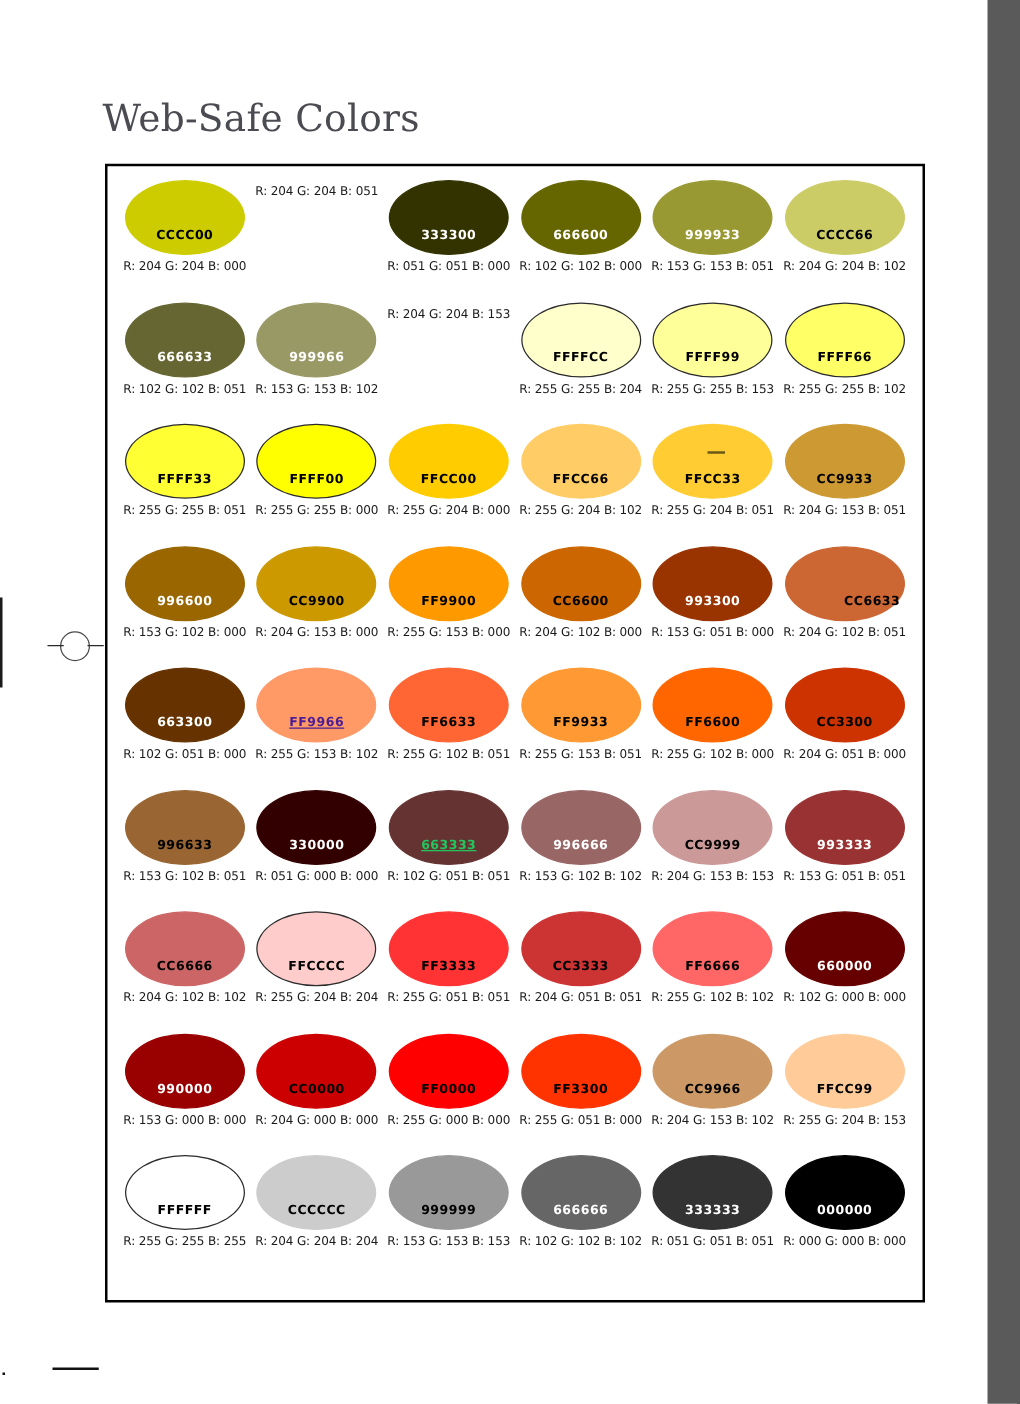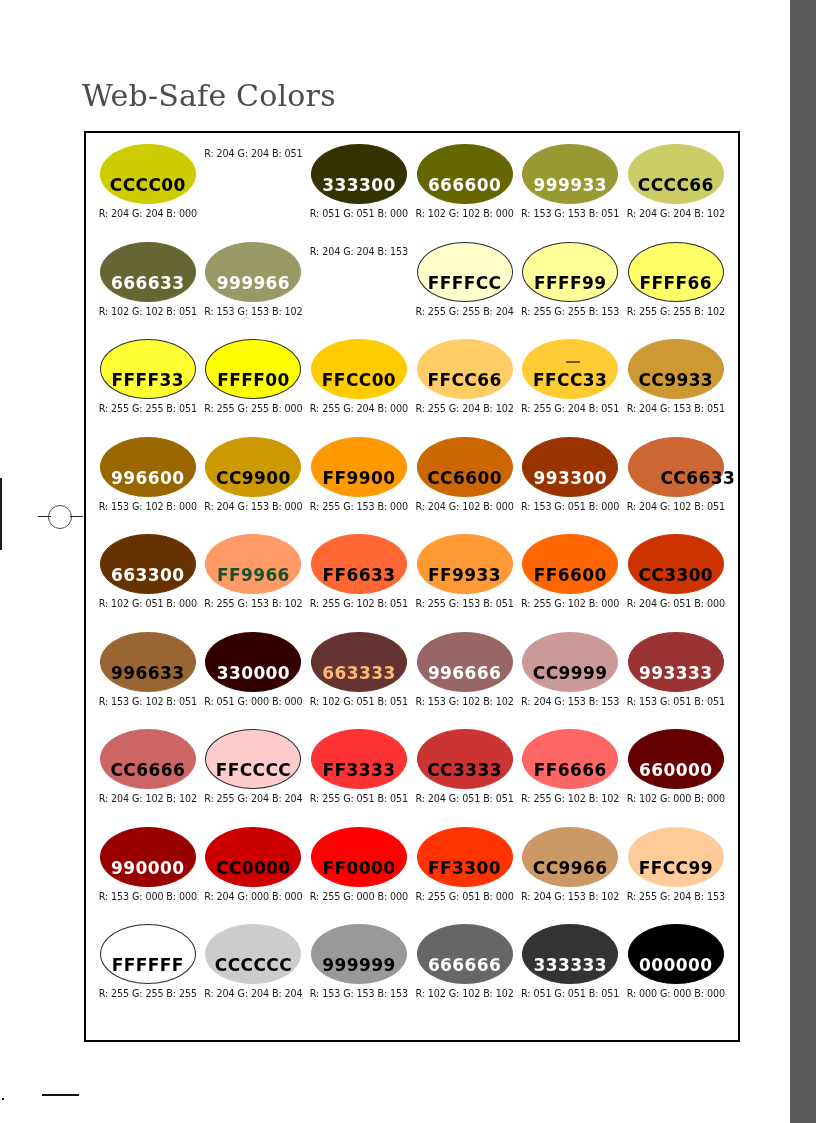--- a/index.html
+++ b/index.html
@@ -124,21 +124,21 @@
     height: 60px;
     border-radius: 50%;
     position: relative;
     display: flex;
     align-items: flex-end;
     justify-content: center;
     box-sizing: border-box;
   }
   .swatch-hex {
     font-family: "DejaVu Sans", sans-serif;
-    font-size: 17px;
+    font-size: 10px;
     font-weight: bold;
     letter-spacing: 0.4px;
     line-height: 1;
     padding-bottom: 9px;
     white-space: nowrap;
   }
   .swatch-rgb {
     font-family: "DejaVu Sans", sans-serif;
     font-size: 9.6px;
     color: #1a1a1a;
@@ -319,21 +319,21 @@
       </div>
       <div class="swatch-row">
         <div class="swatch-cell">
           <div class="swatch-ellipse" style="background: rgb(102, 51, 0); border: 1px solid rgb(102, 51, 0);">
             <div class="swatch-hex" style="color: rgb(255, 255, 255);">663300</div>
           </div>
           <div class="swatch-rgb">R: 102  G: 051  B: 000</div>
         </div>
         <div class="swatch-cell">
           <div class="swatch-ellipse" style="background: rgb(255, 153, 102); border: 1px solid rgb(255, 153, 102);">
-            <div class="swatch-hex" style="color: #14532d;">FF9966</div>
+            <div class="swatch-hex" style="color: #4c1d95; text-decoration: underline;">FF9966</div>
           </div>
           <div class="swatch-rgb">R: 255  G: 153  B: 102</div>
         </div>
         <div class="swatch-cell">
           <div class="swatch-ellipse" style="background: rgb(255, 102, 51); border: 1px solid rgb(255, 102, 51);">
             <div class="swatch-hex" style="color: rgb(0, 0, 0);">FF6633</div>
           </div>
           <div class="swatch-rgb">R: 255  G: 102  B: 051</div>
         </div>
         <div class="swatch-cell">
@@ -363,21 +363,21 @@
           <div class="swatch-rgb">R: 153  G: 102  B: 051</div>
         </div>
         <div class="swatch-cell">
           <div class="swatch-ellipse" style="background: rgb(51, 0, 0); border: 1px solid rgb(51, 0, 0);">
             <div class="swatch-hex" style="color: rgb(255, 255, 255);">330000</div>
           </div>
           <div class="swatch-rgb">R: 051  G: 000  B: 000</div>
         </div>
         <div class="swatch-cell">
           <div class="swatch-ellipse" style="background: rgb(102, 51, 51); border: 1px solid rgb(102, 51, 51);">
-            <div class="swatch-hex" style="color: #fdba74;">663333</div>
+            <div class="swatch-hex" style="color: #22c55e; text-decoration: underline;">663333</div>
           </div>
           <div class="swatch-rgb">R: 102  G: 051  B: 051</div>
         </div>
         <div class="swatch-cell">
           <div class="swatch-ellipse" style="background: rgb(153, 102, 102); border: 1px solid rgb(153, 102, 102);">
             <div class="swatch-hex" style="color: rgb(255, 255, 255);">996666</div>
           </div>
           <div class="swatch-rgb">R: 153  G: 102  B: 102</div>
         </div>
         <div class="swatch-cell">

